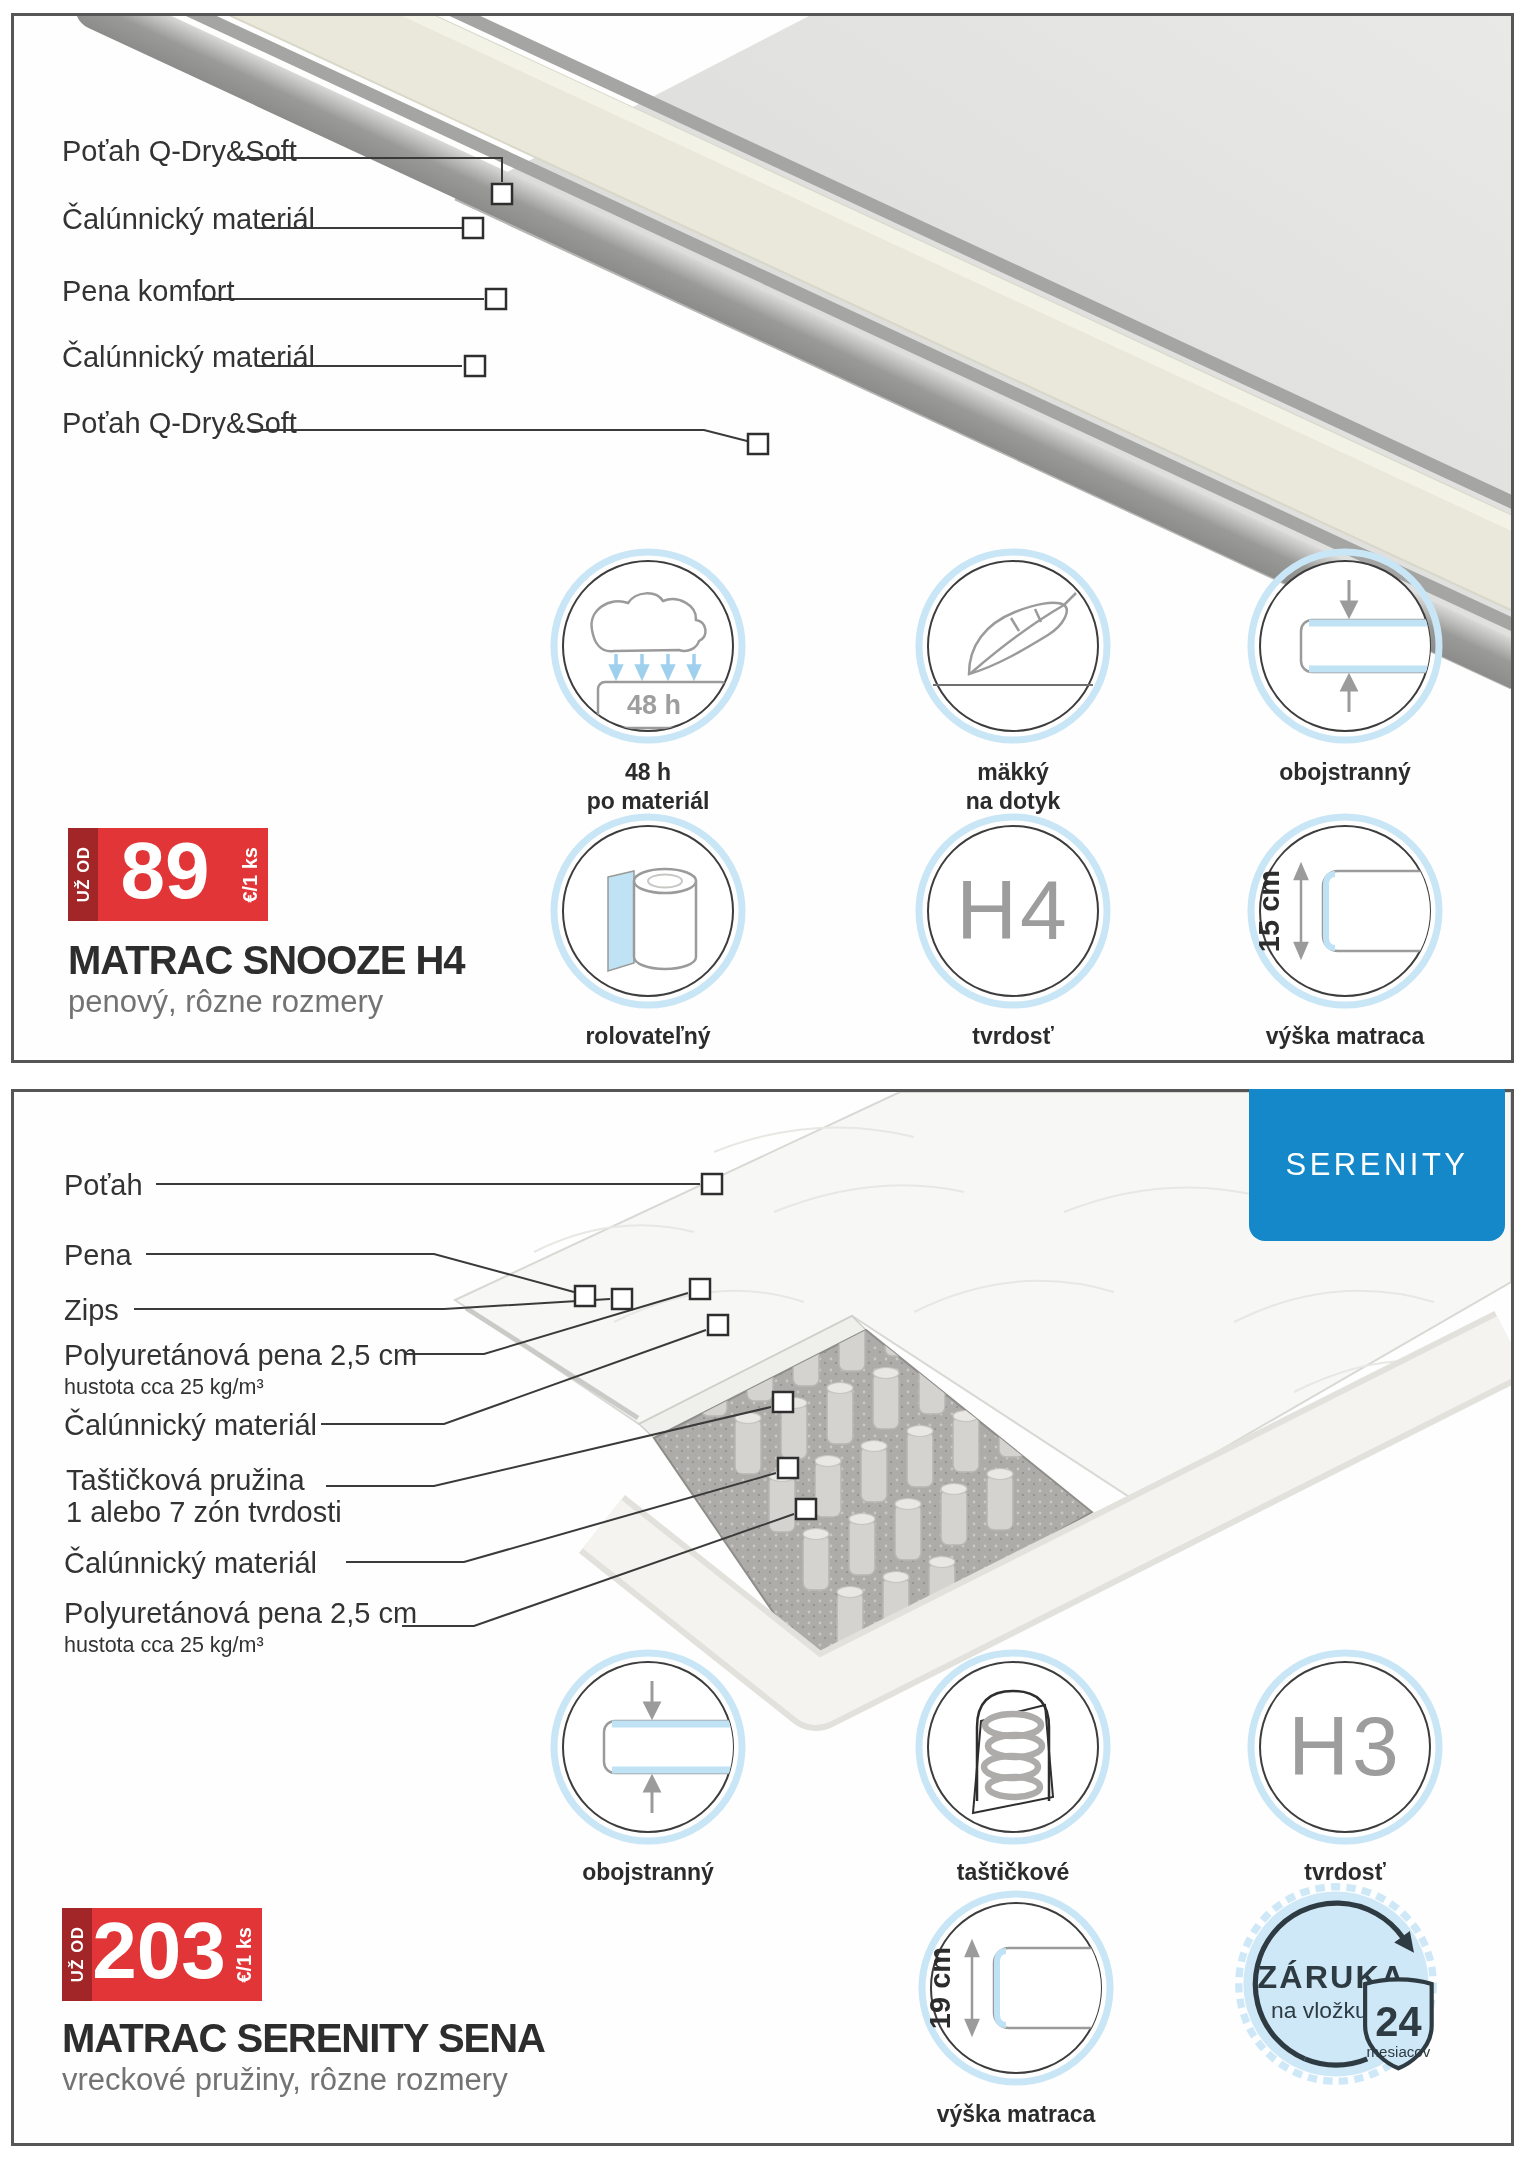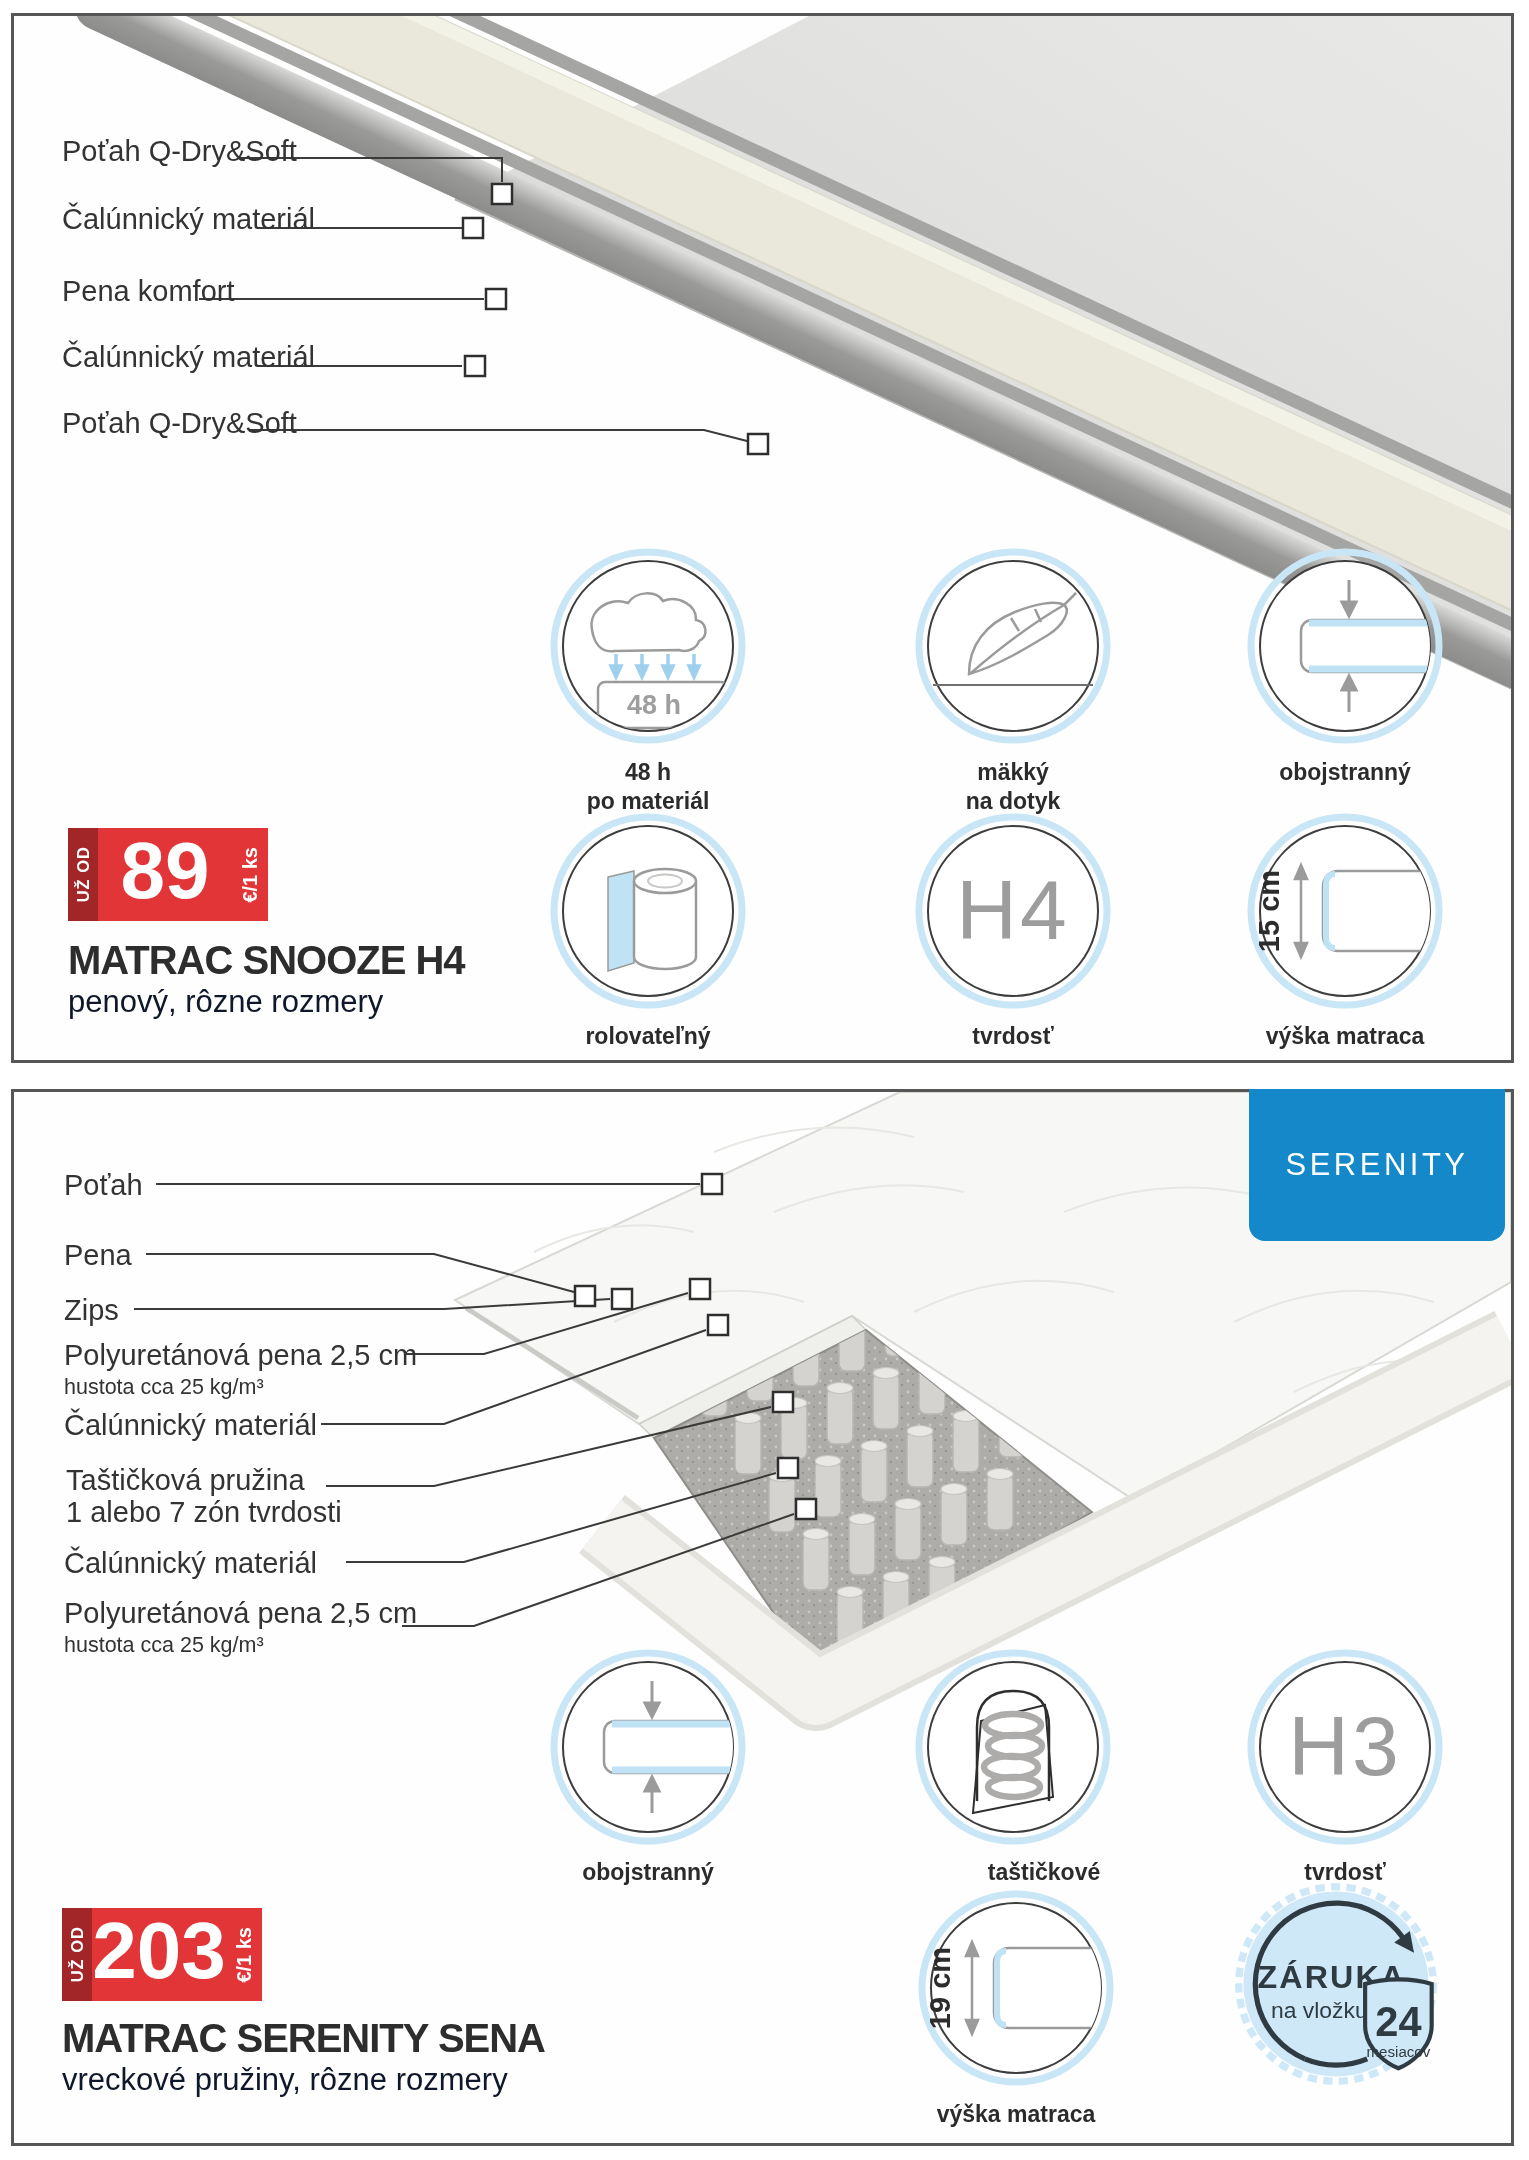--- a/index.html
+++ b/index.html
@@ -21,21 +21,21 @@
   .cap span:empty{display:none;}
   .price{position:absolute;display:flex;width:200px;height:93px;background:#e23538;}
   .price-strip{width:30px;background:#a22628;display:flex;align-items:center;justify-content:center;}
   .vtext{writing-mode:vertical-rl;transform:rotate(180deg);color:#fff;font-weight:700;}
   .price-strip .vtext{font-size:16.5px;letter-spacing:1px;}
   .price-amount{flex:1;display:flex;align-items:center;justify-content:center;color:#fff;
     font-size:80px;font-weight:700;padding-bottom:8px;}
   .price-unit{width:36px;display:flex;align-items:center;justify-content:center;}
   .price-unit .vtext{font-size:20px;}
   .pname{position:absolute;font-size:40px;font-weight:700;letter-spacing:-1px;color:#2d2d2d;white-space:nowrap;}
-  .psub{position:absolute;font-size:31px;color:#0f172a;white-space:nowrap;}
+  .psub{position:absolute;font-size:31px;color:#737373;white-space:nowrap;}
   .lead{stroke:#3a3a3a;stroke-width:2;fill:none;}
   .mark{fill:#fff;stroke:#2e2e2e;stroke-width:2.5;}
 </style>
 </head>
 <body>
 
 <section class="panel p1">
 
   <svg class="art" viewBox="0 0 1497 1044">
     <defs>
@@ -345,21 +345,21 @@
     <circle cx="100" cy="100" r="85" fill="#fff" stroke="#3d3d3d" stroke-width="2"></circle>
     <path d="M64,154 L64,80 Q64,44 100,44 Q136,44 136,80 L136,154" fill="none" stroke="#2e2e2e" stroke-width="2.5"></path>
     <polygon points="68,74 132,58 140,150 60,166" fill="none" stroke="#2e2e2e" stroke-width="2"></polygon>
     <g fill="none" stroke="#adacaa" stroke-width="6.5">
       <ellipse cx="100" cy="78" rx="28" ry="11"></ellipse>
       <ellipse cx="102" cy="99" rx="27" ry="11"></ellipse>
       <ellipse cx="98" cy="120" rx="27" ry="11"></ellipse>
       <ellipse cx="101" cy="140" rx="26" ry="10"></ellipse>
     </g>
   </svg>
-  <div class="cap" style="left:880px;top:766px">
+  <div class="cap" style="left:849px;top:766px">
     <span>taštičkové</span>
   </div>
 
   <svg class="feat" style="left:1231px;top:555px" viewBox="0 0 200 200">
     <circle cx="100" cy="100" r="94" fill="none" stroke="#c9e6f6" stroke-width="7"></circle>
     <circle cx="100" cy="100" r="85" fill="#fff" stroke="#3d3d3d" stroke-width="2"></circle>
     <text x="100" y="128" text-anchor="middle" font-size="84" letter-spacing="3" fill="#9d9d9d">H3</text>
   </svg>
   <div class="cap" style="left:1181px;top:766px">
     <span>tvrdosť</span>

